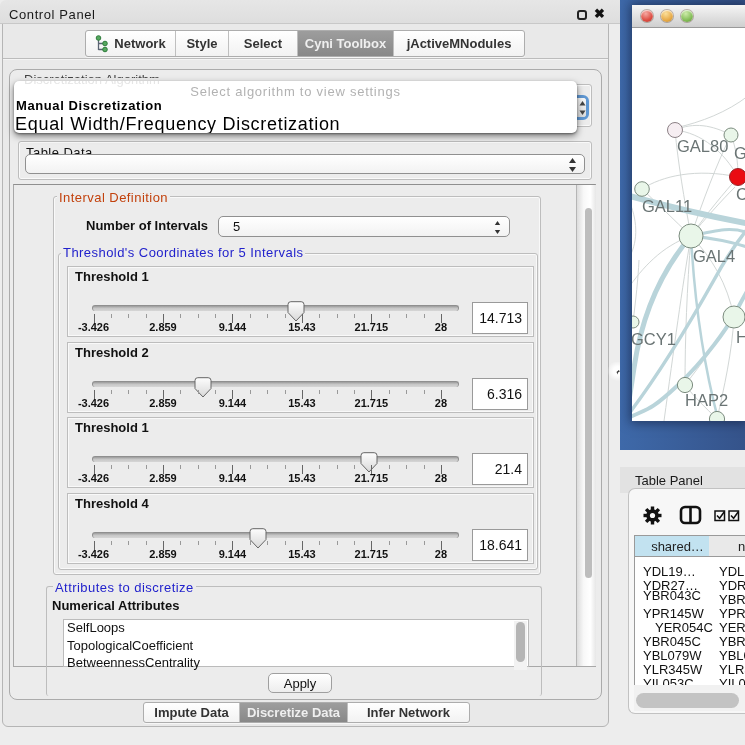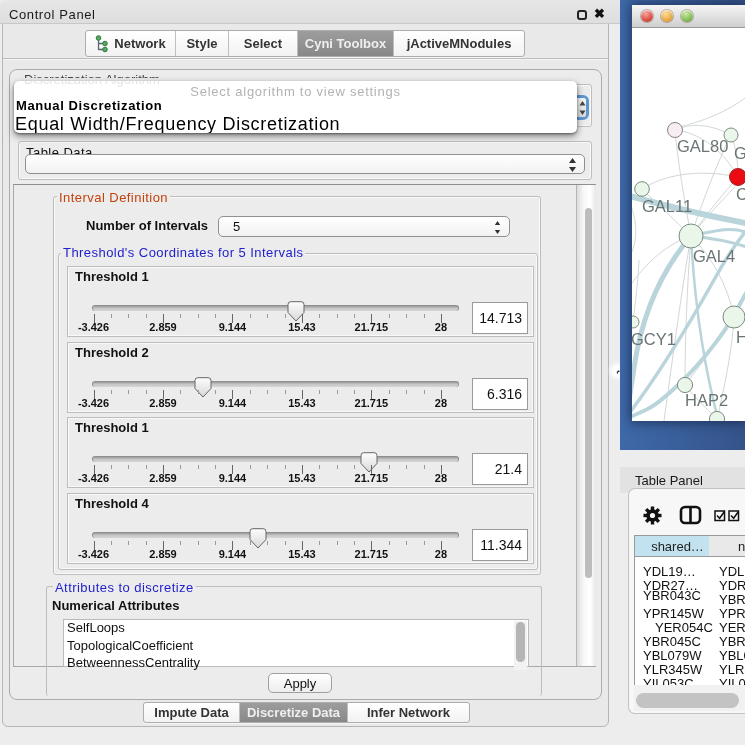--- a/index.html
+++ b/index.html
@@ -368,21 +368,21 @@
         </div>
       <div class="tlabels">
           <span style="left:1.50px;">-3.426</span>
           <span style="left:70.98px;">2.859</span>
           <span style="left:140.46px;">9.144</span>
           <span style="left:209.94px;">15.43</span>
           <span style="left:279.42px;">21.715</span>
           <span style="left:348.90px;">28</span>
         </div>
     </div>
-    <div class="vfield">11.344</div>
+    <div class="vfield">18.641</div>
   </div>
 </div>
 
 <div class="grp" style="left:46px; top:586px; width:496px; height:110px; border-bottom:none; box-shadow:none;"></div>
 <div class="grplabel ls" style="left:53px; top:580px; color:#2222cc; background:#ececec;">Attributes to discretize</div>
 <div class="grplabel" style="left:50px; top:598px; font-weight:bold; color:#111;">Numerical Attributes</div>
 <div class="abs" id="numlist">
   <div class="it">SelfLoops</div>
   <div class="it">TopologicalCoefficient</div>
   <div class="it">BetweennessCentrality</div>

